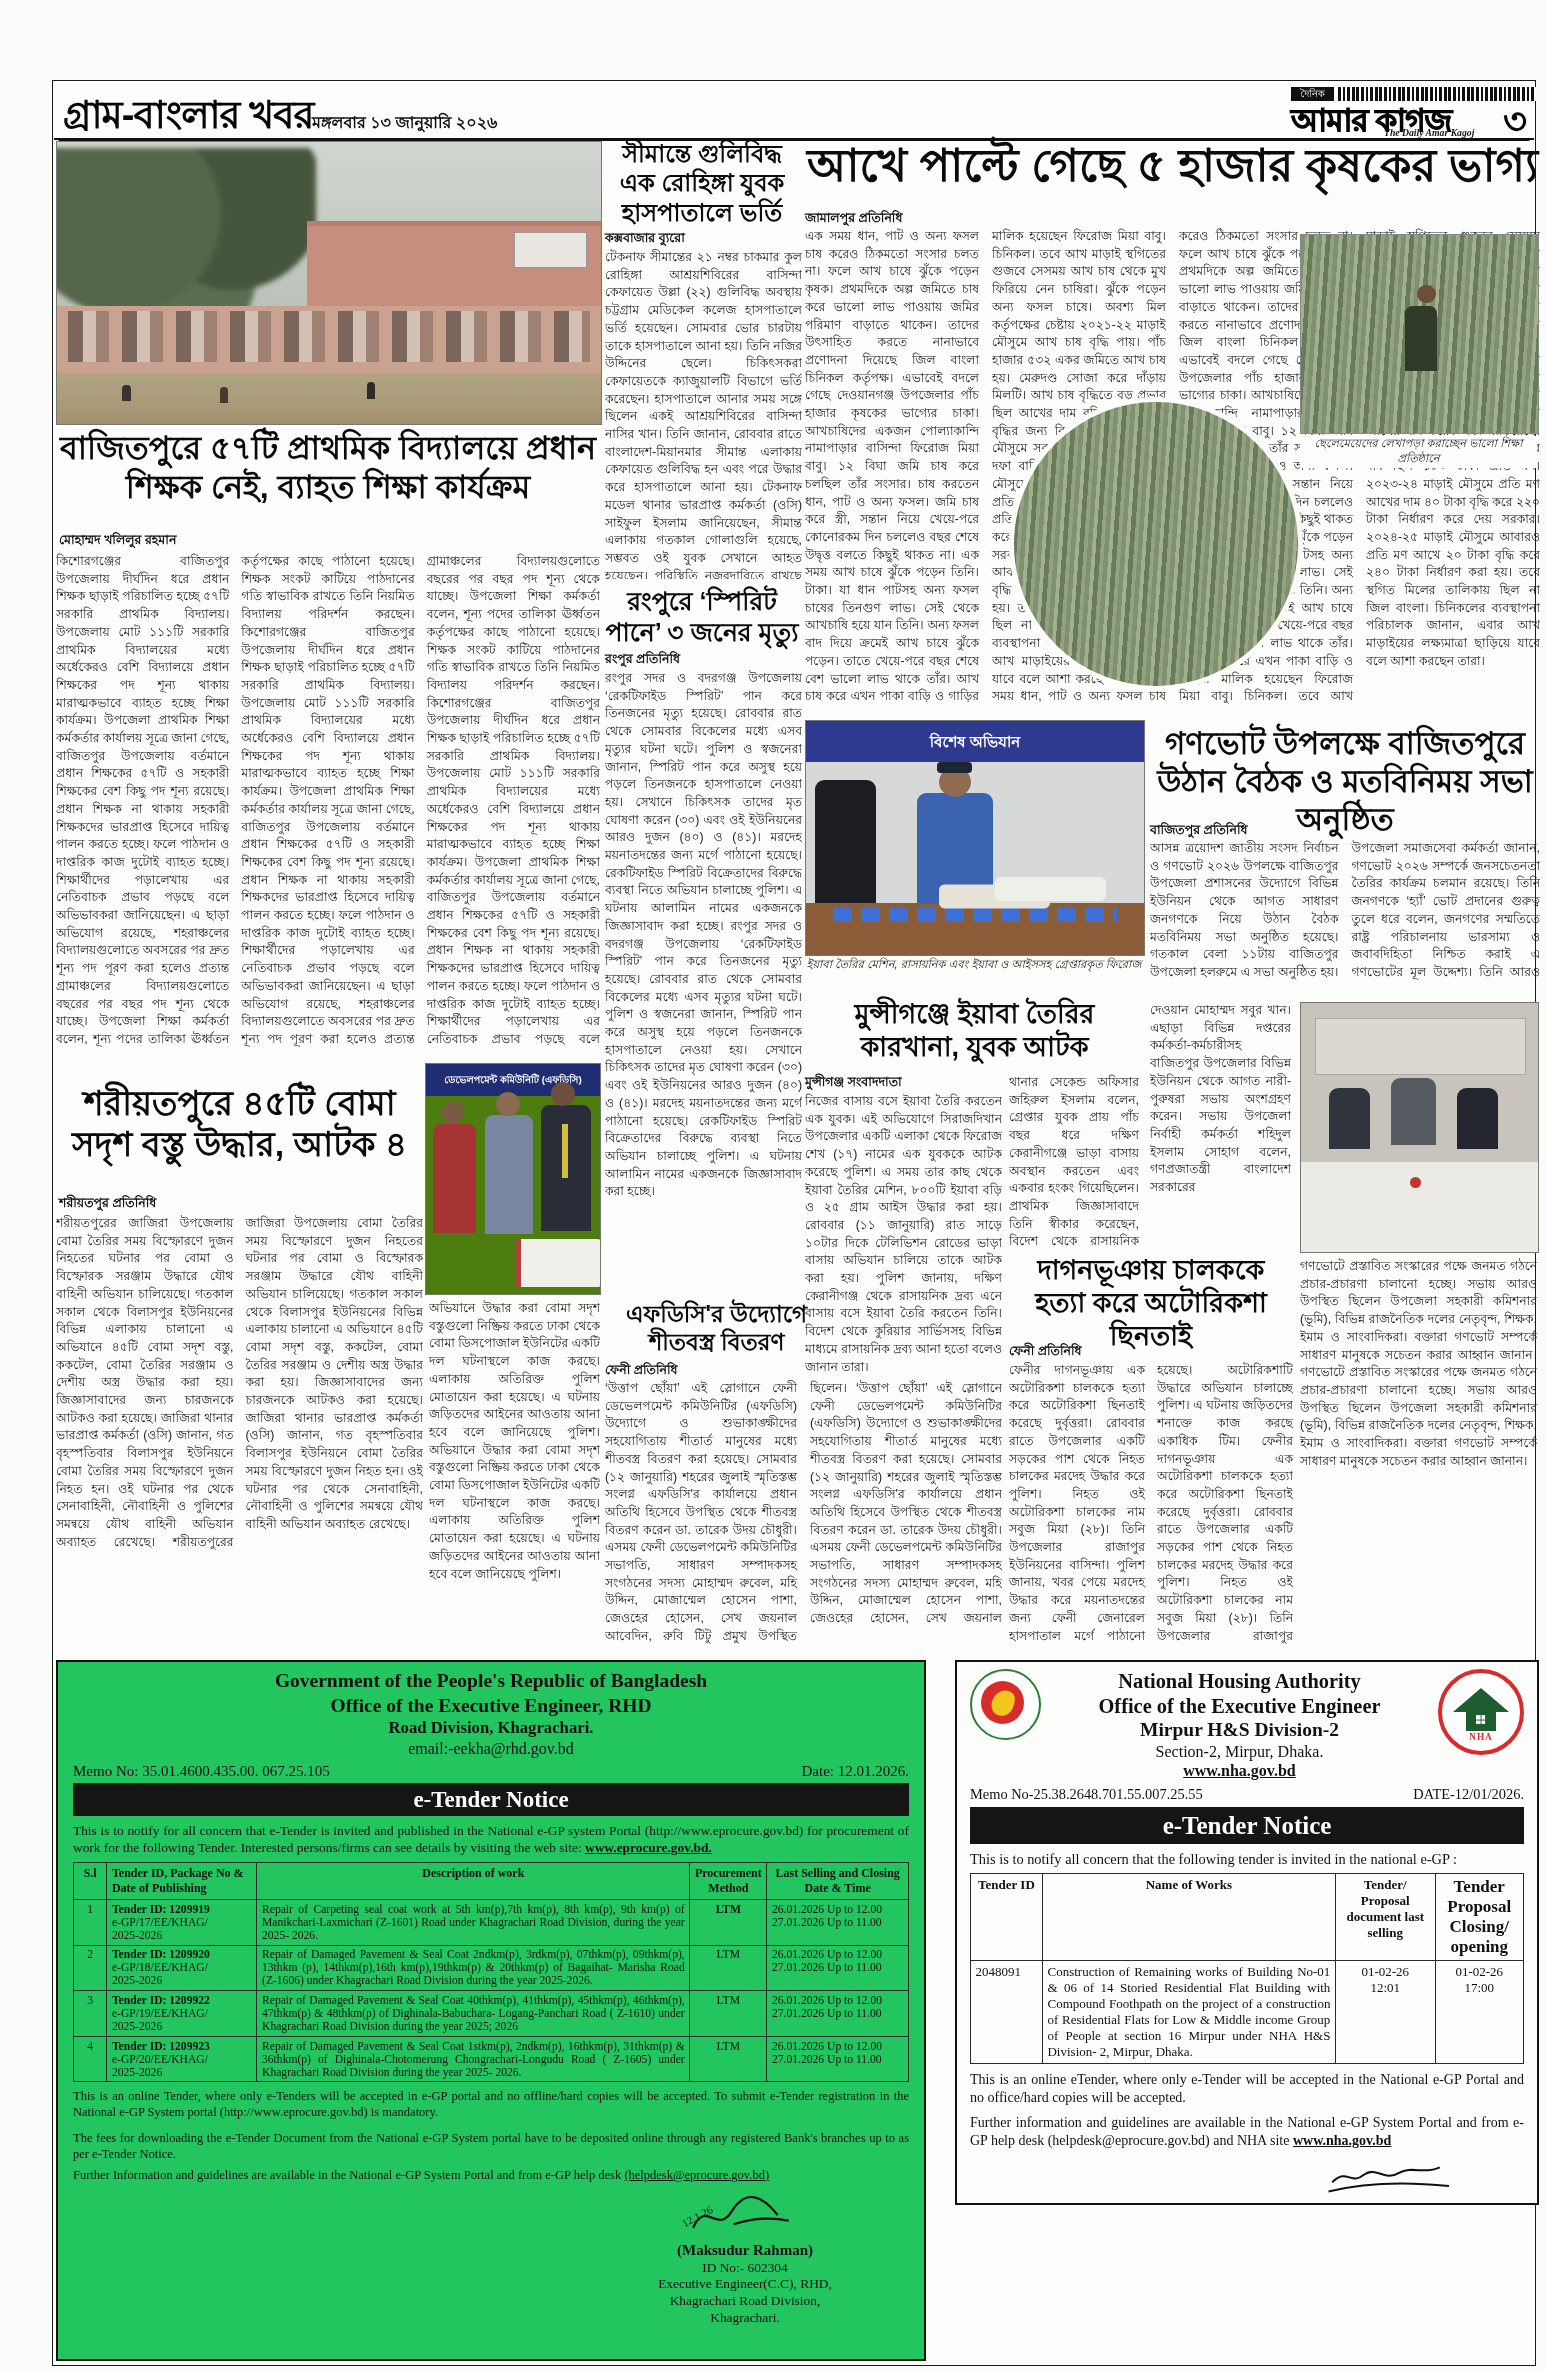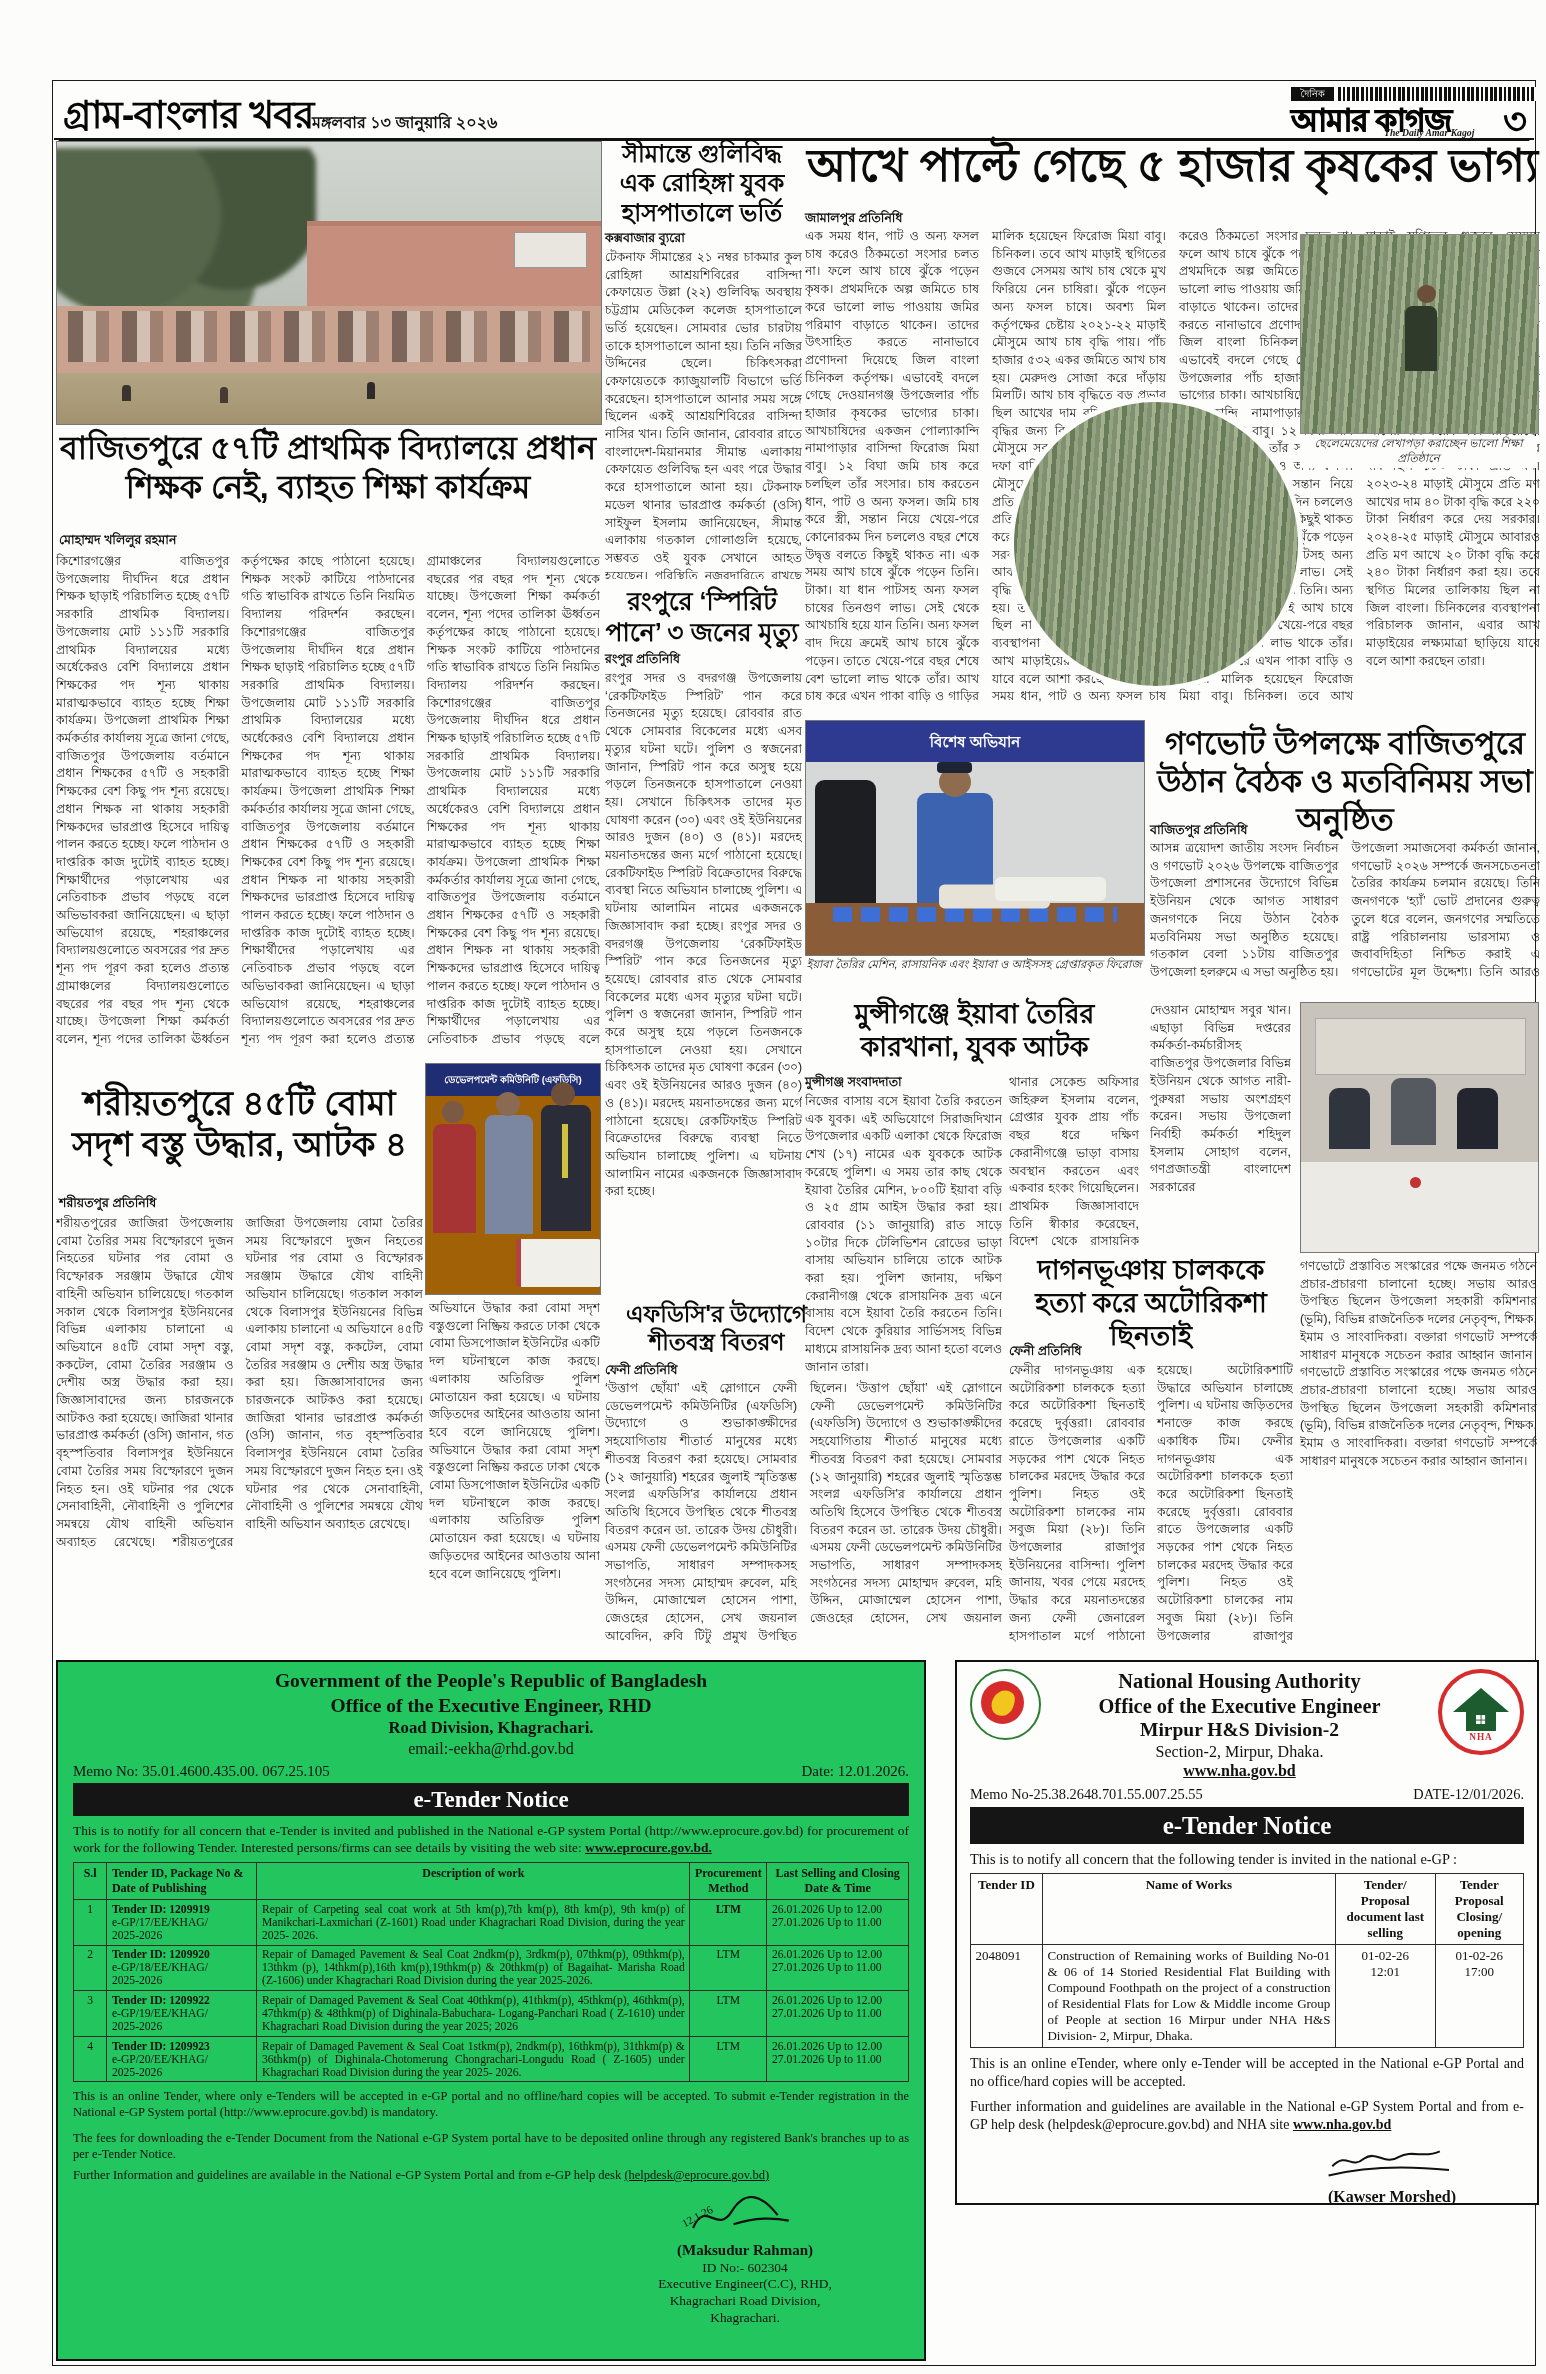--- a/index.html
+++ b/index.html
@@ -102,21 +102,21 @@
     <div class="abs" style="left:0;top:64%;width:100%;height:36%;background:#eceae4;"></div>
     <div class="abs" style="left:46%;top:70%;width:11px;height:11px;background:#c03434;border-radius:50%;"></div>
   </div>
   <div class="abs bd" style="left:1300px;top:1258px;width:237px;height:393px;">গণভোটে প্রস্তাবিত সংস্কারের পক্ষে জনমত গঠনে প্রচার-প্রচারণা চালানো হচ্ছে। সভায় আরও উপস্থিত ছিলেন উপজেলা সহকারী কমিশনার (ভূমি), বিভিন্ন রাজনৈতিক দলের নেতৃবৃন্দ, শিক্ষক, ইমাম ও সাংবাদিকরা। বক্তারা গণভোট সম্পর্কে সাধারণ মানুষকে সচেতন করার আহ্বান জানান। গণভোটে প্রস্তাবিত সংস্কারের পক্ষে জনমত গঠনে প্রচার-প্রচারণা চালানো হচ্ছে। সভায় আরও উপস্থিত ছিলেন উপজেলা সহকারী কমিশনার (ভূমি), বিভিন্ন রাজনৈতিক দলের নেতৃবৃন্দ, শিক্ষক, ইমাম ও সাংবাদিকরা। বক্তারা গণভোট সম্পর্কে সাধারণ মানুষকে সচেতন করার আহ্বান জানান।</div>
 
   <div class="abs hl" style="left:56px;top:1083px;width:367px;height:104px;font-size:34px;">শরীয়তপুরে ৪৫টি বোমা সদৃশ বস্তু উদ্ধার, আটক ৪</div>
   <div class="abs by" style="left:59px;top:1195px;width:278px;">শরীয়তপুর প্রতিনিধি</div>
   <div class="abs bd" style="left:56px;top:1215px;width:367px;height:436px;column-count:2;column-gap:12px;">শরীয়তপুরের জাজিরা উপজেলায় বোমা তৈরির সময় বিস্ফোরণে দুজন নিহতের ঘটনার পর বোমা ও বিস্ফোরক সরঞ্জাম উদ্ধারে যৌথ বাহিনী অভিযান চালিয়েছে। গতকাল সকাল থেকে বিলাসপুর ইউনিয়নের বিভিন্ন এলাকায় চালানো এ অভিযানে ৪৫টি বোমা সদৃশ বস্তু, ককটেল, বোমা তৈরির সরঞ্জাম ও দেশীয় অস্ত্র উদ্ধার করা হয়। জিজ্ঞাসাবাদের জন্য চারজনকে আটকও করা হয়েছে। জাজিরা থানার ভারপ্রাপ্ত কর্মকর্তা (ওসি) জানান, গত বৃহস্পতিবার বিলাসপুর ইউনিয়নে বোমা তৈরির সময় বিস্ফোরণে দুজন নিহত হন। ওই ঘটনার পর থেকে সেনাবাহিনী, নৌবাহিনী ও পুলিশের সমন্বয়ে যৌথ বাহিনী অভিযান অব্যাহত রেখেছে। শরীয়তপুরের জাজিরা উপজেলায় বোমা তৈরির সময় বিস্ফোরণে দুজন নিহতের ঘটনার পর বোমা ও বিস্ফোরক সরঞ্জাম উদ্ধারে যৌথ বাহিনী অভিযান চালিয়েছে। গতকাল সকাল থেকে বিলাসপুর ইউনিয়নের বিভিন্ন এলাকায় চালানো এ অভিযানে ৪৫টি বোমা সদৃশ বস্তু, ককটেল, বোমা তৈরির সরঞ্জাম ও দেশীয় অস্ত্র উদ্ধার করা হয়। জিজ্ঞাসাবাদের জন্য চারজনকে আটকও করা হয়েছে। জাজিরা থানার ভারপ্রাপ্ত কর্মকর্তা (ওসি) জানান, গত বৃহস্পতিবার বিলাসপুর ইউনিয়নে বোমা তৈরির সময় বিস্ফোরণে দুজন নিহত হন। ওই ঘটনার পর থেকে সেনাবাহিনী, নৌবাহিনী ও পুলিশের সমন্বয়ে যৌথ বাহিনী অভিযান অব্যাহত রেখেছে।</div>
   <div class="abs bd" style="left:429px;top:1300px;width:171px;height:351px;">অভিযানে উদ্ধার করা বোমা সদৃশ বস্তুগুলো নিষ্ক্রিয় করতে ঢাকা থেকে বোমা ডিসপোজাল ইউনিটের একটি দল ঘটনাস্থলে কাজ করছে। এলাকায় অতিরিক্ত পুলিশ মোতায়েন করা হয়েছে। এ ঘটনায় জড়িতদের আইনের আওতায় আনা হবে বলে জানিয়েছে পুলিশ। অভিযানে উদ্ধার করা বোমা সদৃশ বস্তুগুলো নিষ্ক্রিয় করতে ঢাকা থেকে বোমা ডিসপোজাল ইউনিটের একটি দল ঘটনাস্থলে কাজ করছে। এলাকায় অতিরিক্ত পুলিশ মোতায়েন করা হয়েছে। এ ঘটনায় জড়িতদের আইনের আওতায় আনা হবে বলে জানিয়েছে পুলিশ।</div>
 
-  <div class="abs ph" style="left:425px;top:1063px;width:174px;height:230px;border:0.9px solid #777;background:#a16207;">
+  <div class="abs ph" style="left:425px;top:1063px;width:174px;height:230px;border:0.9px solid #777;background:#4d7c0f;">
     <div class="abs bar" style="left:0;top:0;width:100%;height:32px;background:#1f2d72;font-size:9.7px;line-height:32px;font-family:'Liberation Sans',sans-serif;overflow:hidden;">ডেভেলপমেন্ট কমিউনিটি (এফডিসি)</div>
     <div class="abs" style="left:4%;top:26%;width:43px;height:109px;background:#a63434;border-radius:8.3px 8.3px 0 0;"></div>
     <div class="abs" style="left:9%;top:16%;width:22px;height:22px;background:#7a5a44;border-radius:50%;"></div>
     <div class="abs" style="left:34%;top:22%;width:48px;height:119px;background:#7b86a0;border-radius:8.3px 8.3px 0 0;"></div>
     <div class="abs" style="left:40%;top:12%;width:24px;height:24px;background:#8a6a50;border-radius:50%;"></div>
     <div class="abs" style="left:66%;top:18%;width:50px;height:126px;background:#2a2d38;border-radius:8.3px 8.3px 0 0;"></div>
     <div class="abs" style="left:78%;top:26%;width:6.5px;height:54px;background:#cfc13f;"></div>
     <div class="abs" style="left:72%;top:8%;width:24px;height:24px;background:#6e4f3c;border-radius:50%;"></div>
     <div class="abs" style="left:52%;top:76%;width:80px;height:48px;background:#f0efe9;border-left:5.6px solid #b44040;border-radius:3.7px;"></div>
   </div>
@@ -236,21 +236,21 @@
       <span class="sf">DATE-12/01/2026.</span>
     </div>
     <div class="bar" style="height:37px;line-height:37px;font-size:25px;margin-top:4.6px;">e-Tender Notice</div>
     <div class="sf" style="font-size:14.4px;margin-top:6.5px;">This is to notify all concern that the following tender is invited in the national e-GP :</div>
     <table class="tnd" style="margin-top:5.6px;">
       <tbody>
           <tr>
         <th style="width:13%;font-size:13px;">Tender ID</th>
         <th style="width:53%;font-size:13px;">Name of Works</th>
         <th style="width:18%;font-size:13px;">Tender/ Proposal document last selling</th>
-        <th style="width:16%;font-size:13px;">Tender Proposal Closing/ opening</th>
+        <th style="width:16%;font-size:17px;">Tender Proposal Closing/ opening</th>
       </tr>
       <tr>
         <td style="font-size:13px;">2048091</td>
         <td style="font-size:13px;text-align:justify;">Construction of Remaining works of Building No-01 &amp; 06 of 14 Storied Residential Flat Building with Compound Foothpath on the project of a construction of Residential Flats for Low &amp; Middle income Group of People at section 16 Mirpur under NHA H&amp;S Division- 2, Mirpur, Dhaka.</td>
         <td class="pre" style="font-size:13px;text-align:center;">01-02-26
 12:01</td>
         <td class="pre" style="font-size:13px;text-align:center;">01-02-26
 17:00</td>
       </tr>
     </tbody>

